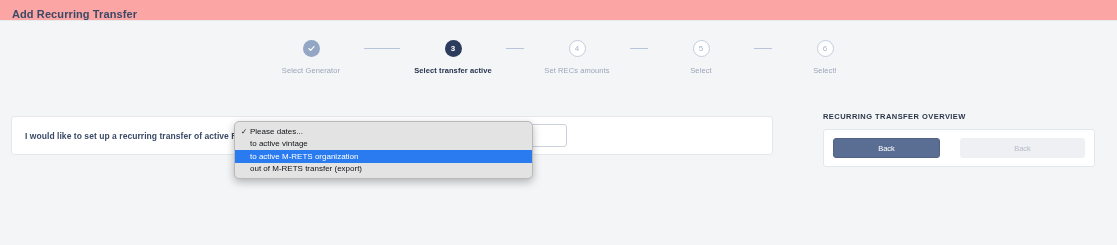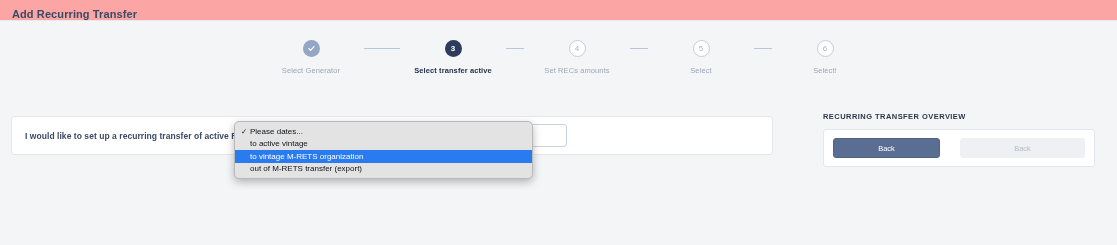--- a/index.html
+++ b/index.html
@@ -290,21 +290,21 @@
     <span>Please dates...</span>
   </div>
 
   <div class="dd-option">
     <span class="dd-check"></span>
     <span>to active vintage</span>
   </div>
 
   <div class="dd-option selected">
     <span class="dd-check"></span>
-    <span>to vintage M-RETS organization</span>
+    <span>to active M-RETS organization</span>
   </div>
 
   <div class="dd-option">
     <span class="dd-check"></span>
     <span>out of M-RETS transfer (export)</span>
   </div>
 
 </div>
 
 </body></html>

